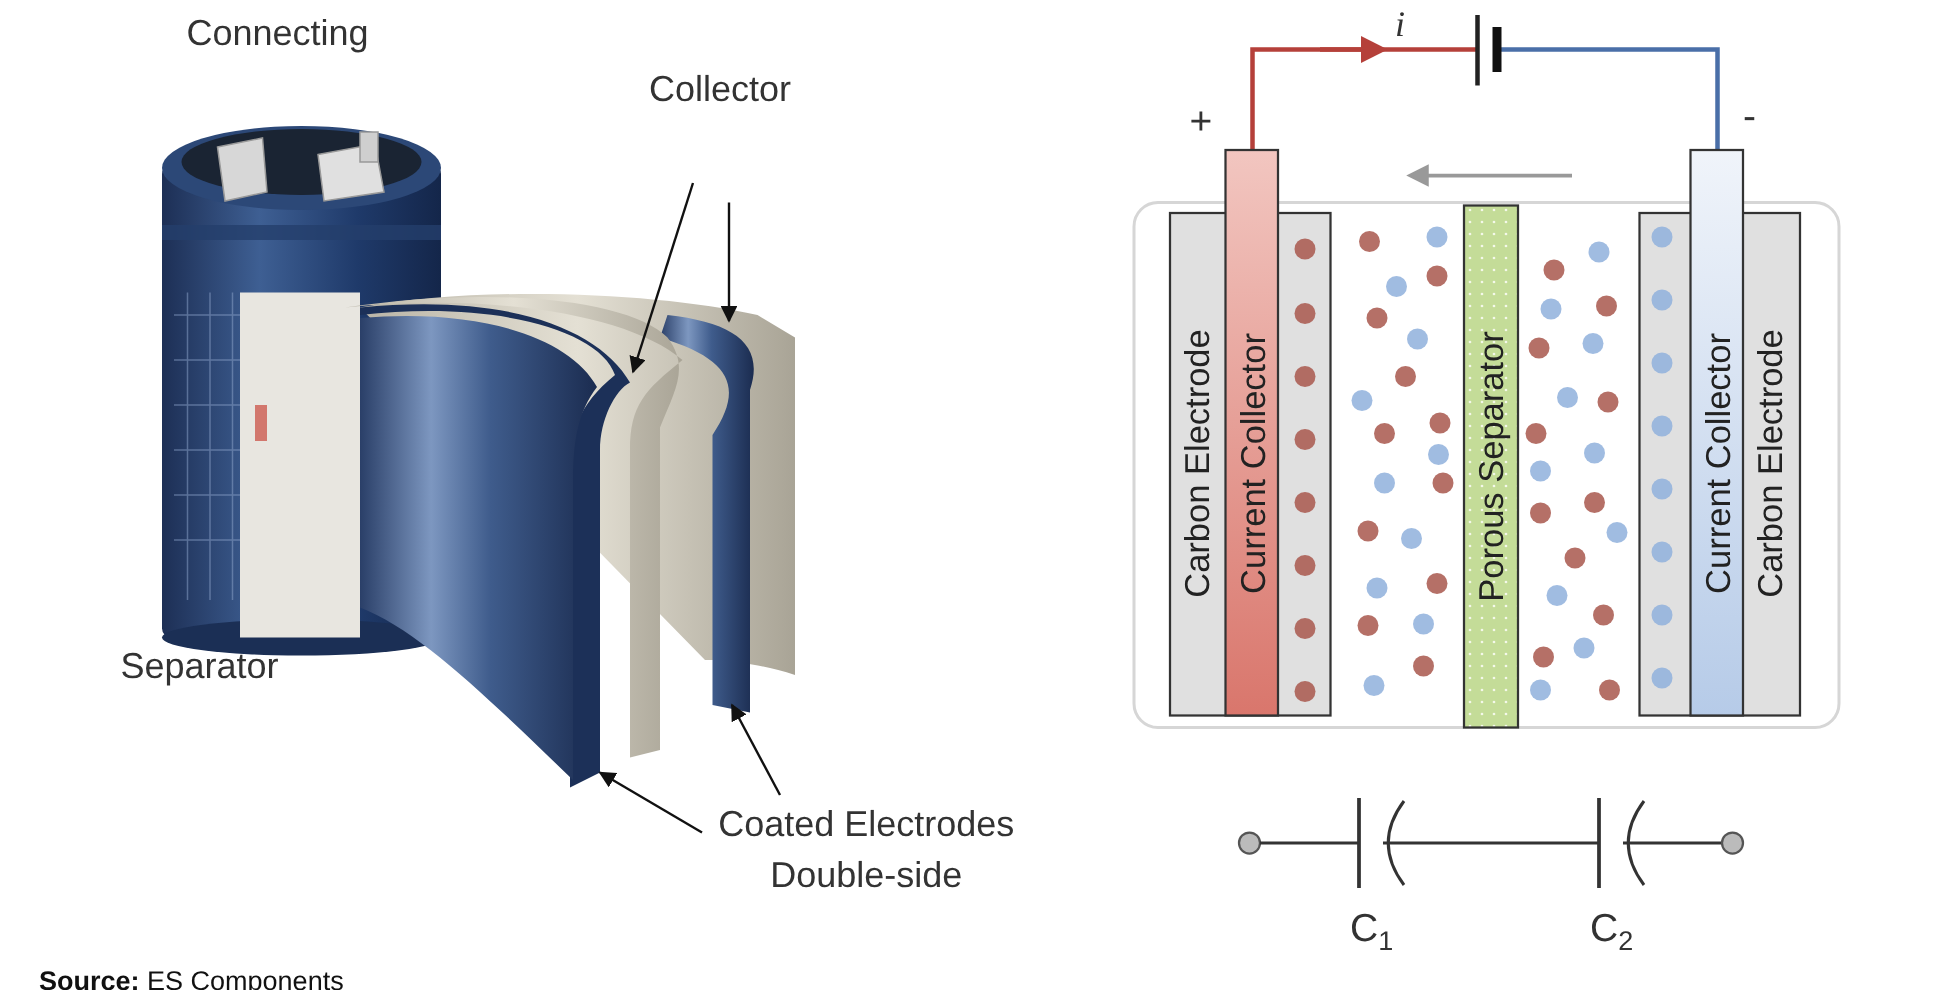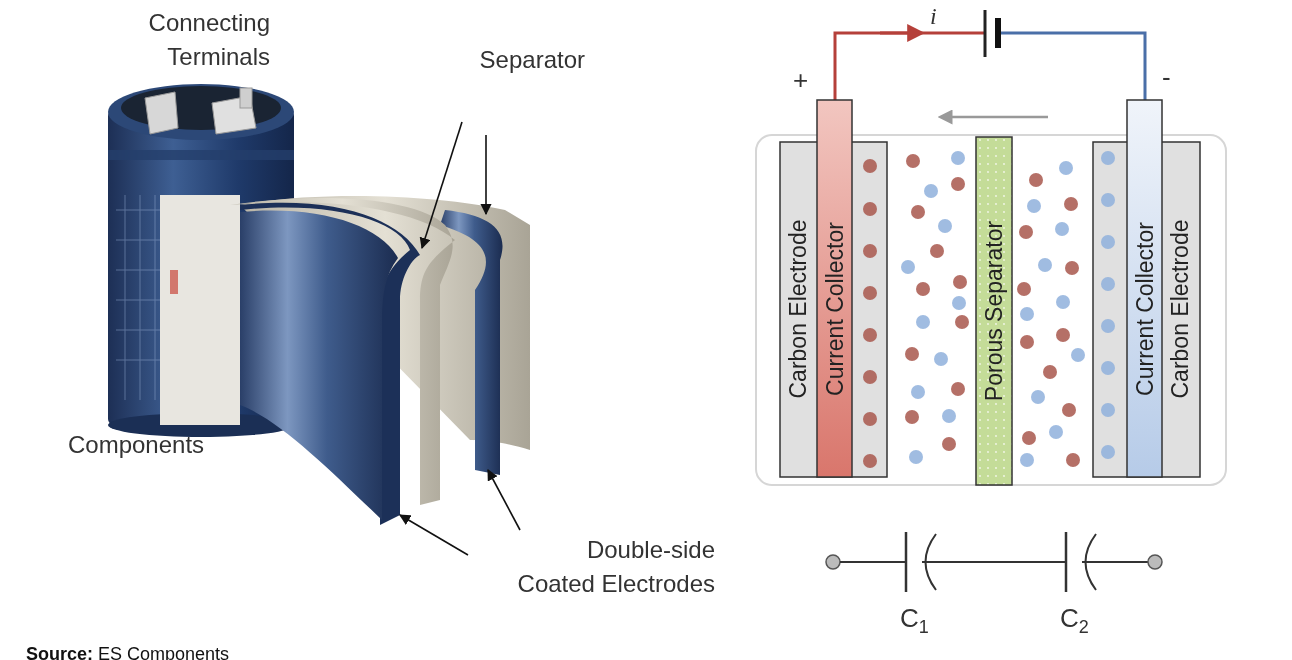--- a/index.html
+++ b/index.html
@@ -1,17 +1,17 @@
 <!DOCTYPE html>
 <html><head>
 <meta charset="utf-8">
 <style>
   html, body { margin:0; padding:0; background:#ffffff; }
   body { width:1292px; height:660px; position:relative; overflow:hidden; font-family:"Liberation Sans", sans-serif; }
-  .lbl { position:absolute; color:#333; font-family:"Liberation Sans", sans-serif; font-size:24px; text-align:right; line-height:34px; white-space:nowrap; }
+  .lbl { position:absolute; color:#333; font-family:"Liberation Sans", sans-serif; font-size:24px; text-align:center; line-height:34px; white-space:nowrap; }
   .src { position:absolute; left:26px; top:644px; font-size:18px; color:#111; font-family:"Liberation Sans", sans-serif; }
   .src b { font-weight:bold; }
   svg { position:absolute; left:0; top:0; }
 </style>
 </head>
 <body>
 
 <svg width="1292" height="660">
   <defs>
     <linearGradient id="can" x1="0" x2="1">
@@ -194,26 +194,25 @@
     <path d="M1096,534 Q 1075,562 1096,590" fill="none" stroke="#333" stroke-width="2"></path>
     <line x1="1082" y1="562" x2="1148" y2="562" stroke="#333" stroke-width="2"></line>
     <circle cx="1155" cy="562" r="7" fill="#bbb" stroke="#555" stroke-width="1.5"></circle>
     <text x="900" y="627" font-family="Liberation Sans, sans-serif" font-size="26" fill="#333"><tspan>C</tspan><tspan font-size="18" dy="6">1</tspan></text>
     <text x="1060" y="627" font-family="Liberation Sans, sans-serif" font-size="26" fill="#333"><tspan>C</tspan><tspan font-size="18" dy="6">2</tspan></text>
   </g>
 </svg>
 
 <div class="lbl" style="left:100px; top:6px; width:170px;">
   <div>Connecting</div>
-  <div>Terminals</div>
 </div>
 <div class="lbl" style="left:375px; top:43px; width:210px;">
+  <div>Collector</div>
+</div>
+<div class="lbl" style="left:68px; top:428px; width:130px;">
   <div>Separator</div>
 </div>
-<div class="lbl" style="left:68px; top:428px; width:130px;">
-  <div>Components</div>
-</div>
 <div class="lbl" style="left:440px; top:533px; width:275px;">
+  <div>Coated Electrodes</div>
   <div>Double-side</div>
-  <div>Coated Electrodes</div>
 </div>
 
 <div class="src"><b>Source:</b><span> ES Components</span></div>
 
 </body></html>

